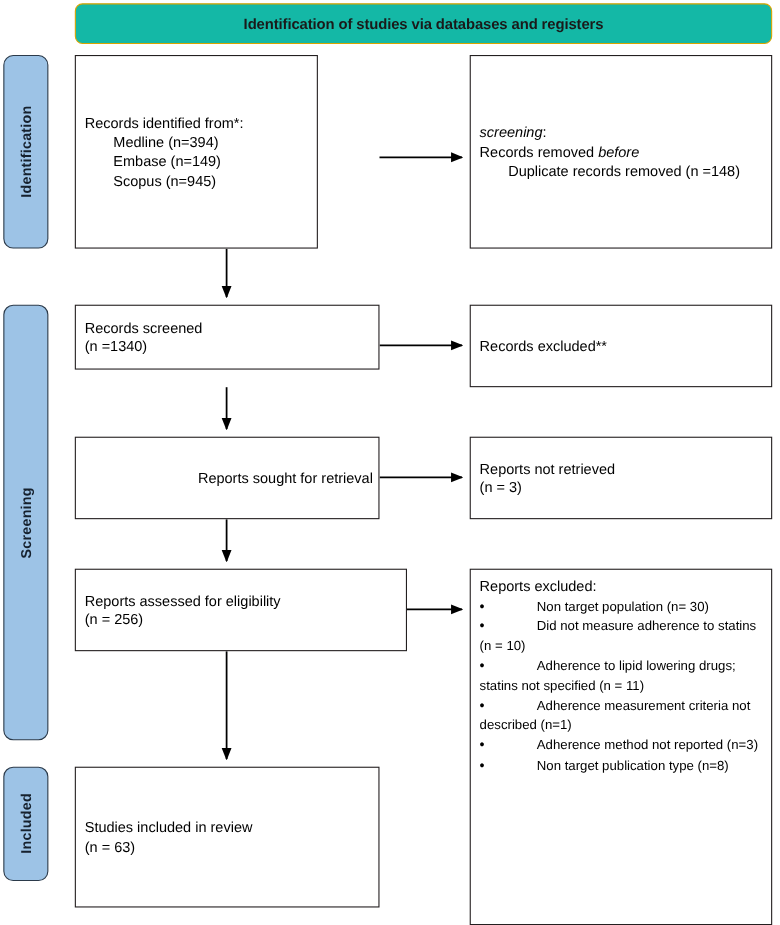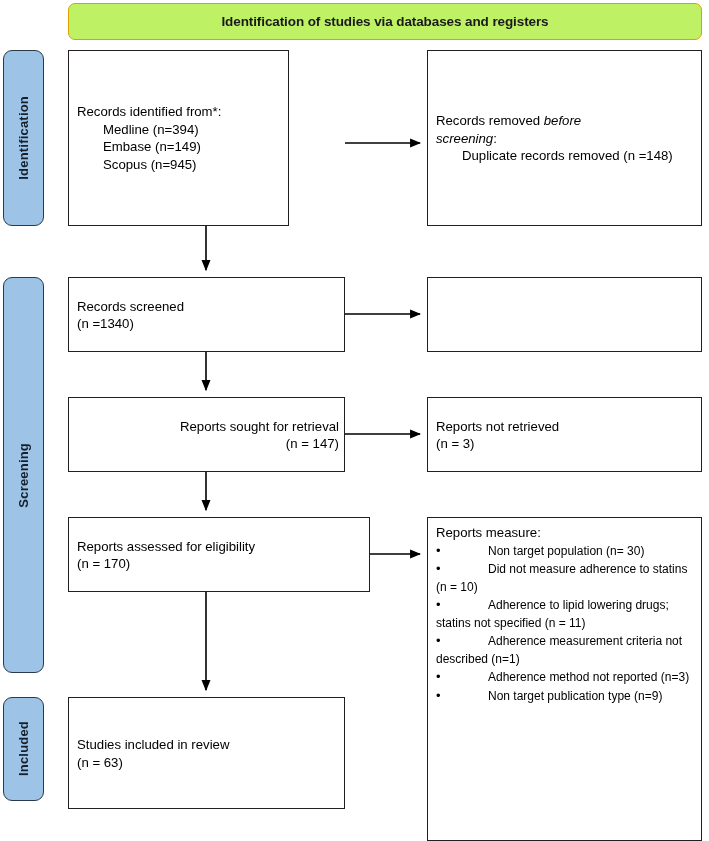--- a/index.html
+++ b/index.html
@@ -83,24 +83,24 @@
     right: 5px;
   }
   .box-inner.vcenter {
     top: 50%;
     transform: translateY(-50%);
   }
   .box-inner.vtop { top: 6px; }
 
   
   #box-identified     { left: 68px;  top: 50px;  width: 221px; height: 176px; }
-  #box-screened       { left: 68px;  top: 277px; width: 277px; height: 75px; }
+  #box-screened       { left: 68px;  top: 277px; width: 277px; height: 59px; }
   #box-sought         { left: 68px;  top: 397px; width: 277px; height: 75px; text-align: right; }
   #box-assessed       { left: 68px;  top: 517px; width: 302px; height: 75px; }
-  #box-included       { left: 68px;  top: 697px; width: 277px; height: 112px; }
+  #box-included       { left: 68px;  top: 697px; width: 277px; height: 128px; }
 
   
   #box-removed        { left: 427px; top: 50px;  width: 275px; height: 176px; }
   #box-rec-excluded   { left: 427px; top: 277px; width: 275px; height: 75px; }
   #box-not-retrieved  { left: 427px; top: 397px; width: 275px; height: 75px; padding-left: 24px; }
   #box-rep-excluded   { left: 427px; top: 517px; width: 275px; height: 324px; }
 
   .italic { font-style: italic; }
   .indent-1 { display: inline-block; width: 26px; }
 
@@ -126,21 +126,21 @@
   #connectors {
     position: absolute;
     left: 0; top: 0;
     width: 709px; height: 841px;
     pointer-events: none;
   }
 </style>
 </head>
 <body>
 
-<div id="header-banner" style="background: #bef264;">
+<div id="header-banner" style="background: #14b8a6;">
   <span class="title">Identification of studies via databases and registers</span>
 </div>
 
 <div class="phase-bar" id="phase-identification" style="background: rgb(157, 195, 230);">
   <span class="phase-label">Identification</span>
 </div>
 <div class="phase-bar" id="phase-screening" style="background: rgb(157, 195, 230);">
   <span class="phase-label">Screening</span>
 </div>
 <div class="phase-bar" id="phase-included" style="background: rgb(157, 195, 230);">
@@ -175,69 +175,69 @@
   <div class="box-inner vcenter">
     <div class="box-text">Records identified from*:</div>
     <div class="box-text"><span class="indent-1"></span><span>Medline (n=394)</span></div>
     <div class="box-text"><span class="indent-1"></span><span>Embase (n=149)</span></div>
     <div class="box-text"><span class="indent-1"></span><span>Scopus (n=945)</span></div>
   </div>
 </div>
 
 <div class="flow-box" id="box-removed">
   <div class="box-inner vcenter">
+    <div class="box-text"><span class="italic">screening</span><span>:</span></div>
     <div class="box-text"><span>Records removed </span><span class="italic">before</span></div>
-    <div class="box-text"><span class="italic">screening</span><span>:</span></div>
     <div class="box-text"><span class="indent-1"></span><span>Duplicate records removed (n =148)</span></div>
   </div>
 </div>
 
 <div class="flow-box" id="box-screened">
   <div class="box-inner vcenter">
     <div class="box-text">Records screened</div>
     <div class="box-text">(n =1340)</div>
   </div>
 </div>
 
 <div class="flow-box" id="box-rec-excluded">
   <div class="box-inner vcenter">
+    <div class="box-text">Records excluded**</div>
   </div>
 </div>
 
 <div class="flow-box" id="box-sought">
   <div class="box-inner vcenter">
     <div class="box-text">Reports sought for retrieval</div>
-    <div class="box-text">(n = 147)</div>
   </div>
 </div>
 
 <div class="flow-box" id="box-not-retrieved">
   <div class="box-inner vcenter">
     <div class="box-text">Reports not retrieved</div>
     <div class="box-text">(n = 3)</div>
   </div>
 </div>
 
 <div class="flow-box" id="box-assessed">
   <div class="box-inner vcenter">
     <div class="box-text">Reports assessed for eligibility</div>
-    <div class="box-text">(n = 170)</div>
+    <div class="box-text">(n = 256)</div>
   </div>
 </div>
 
 <div class="flow-box" id="box-rep-excluded">
   <div class="box-inner vtop">
-    <div class="box-text">Reports measure:</div>
+    <div class="box-text">Reports excluded:</div>
     <ul class="excl-list">
       <li><span class="bullet"></span><span>Non target population (n= 30)</span></li>
       <li><span class="bullet"></span><span>Did not measure adherence to statins (n = 10)</span></li>
       <li><span class="bullet"></span><span>Adherence to lipid lowering drugs; statins not specified (n = 11)</span></li>
       <li><span class="bullet"></span><span>Adherence measurement criteria not described (n=1)</span></li>
       <li><span class="bullet"></span><span>Adherence method not reported (n=3)</span></li>
-      <li><span class="bullet"></span><span>Non target publication type (n=9)</span></li>
+      <li><span class="bullet"></span><span>Non target publication type (n=8)</span></li>
     </ul>
   </div>
 </div>
 
 <div class="flow-box" id="box-included">
   <div class="box-inner vcenter">
     <div class="box-text">Studies included in review</div>
     <div class="box-text">(n = 63)</div>
   </div>
 </div>

